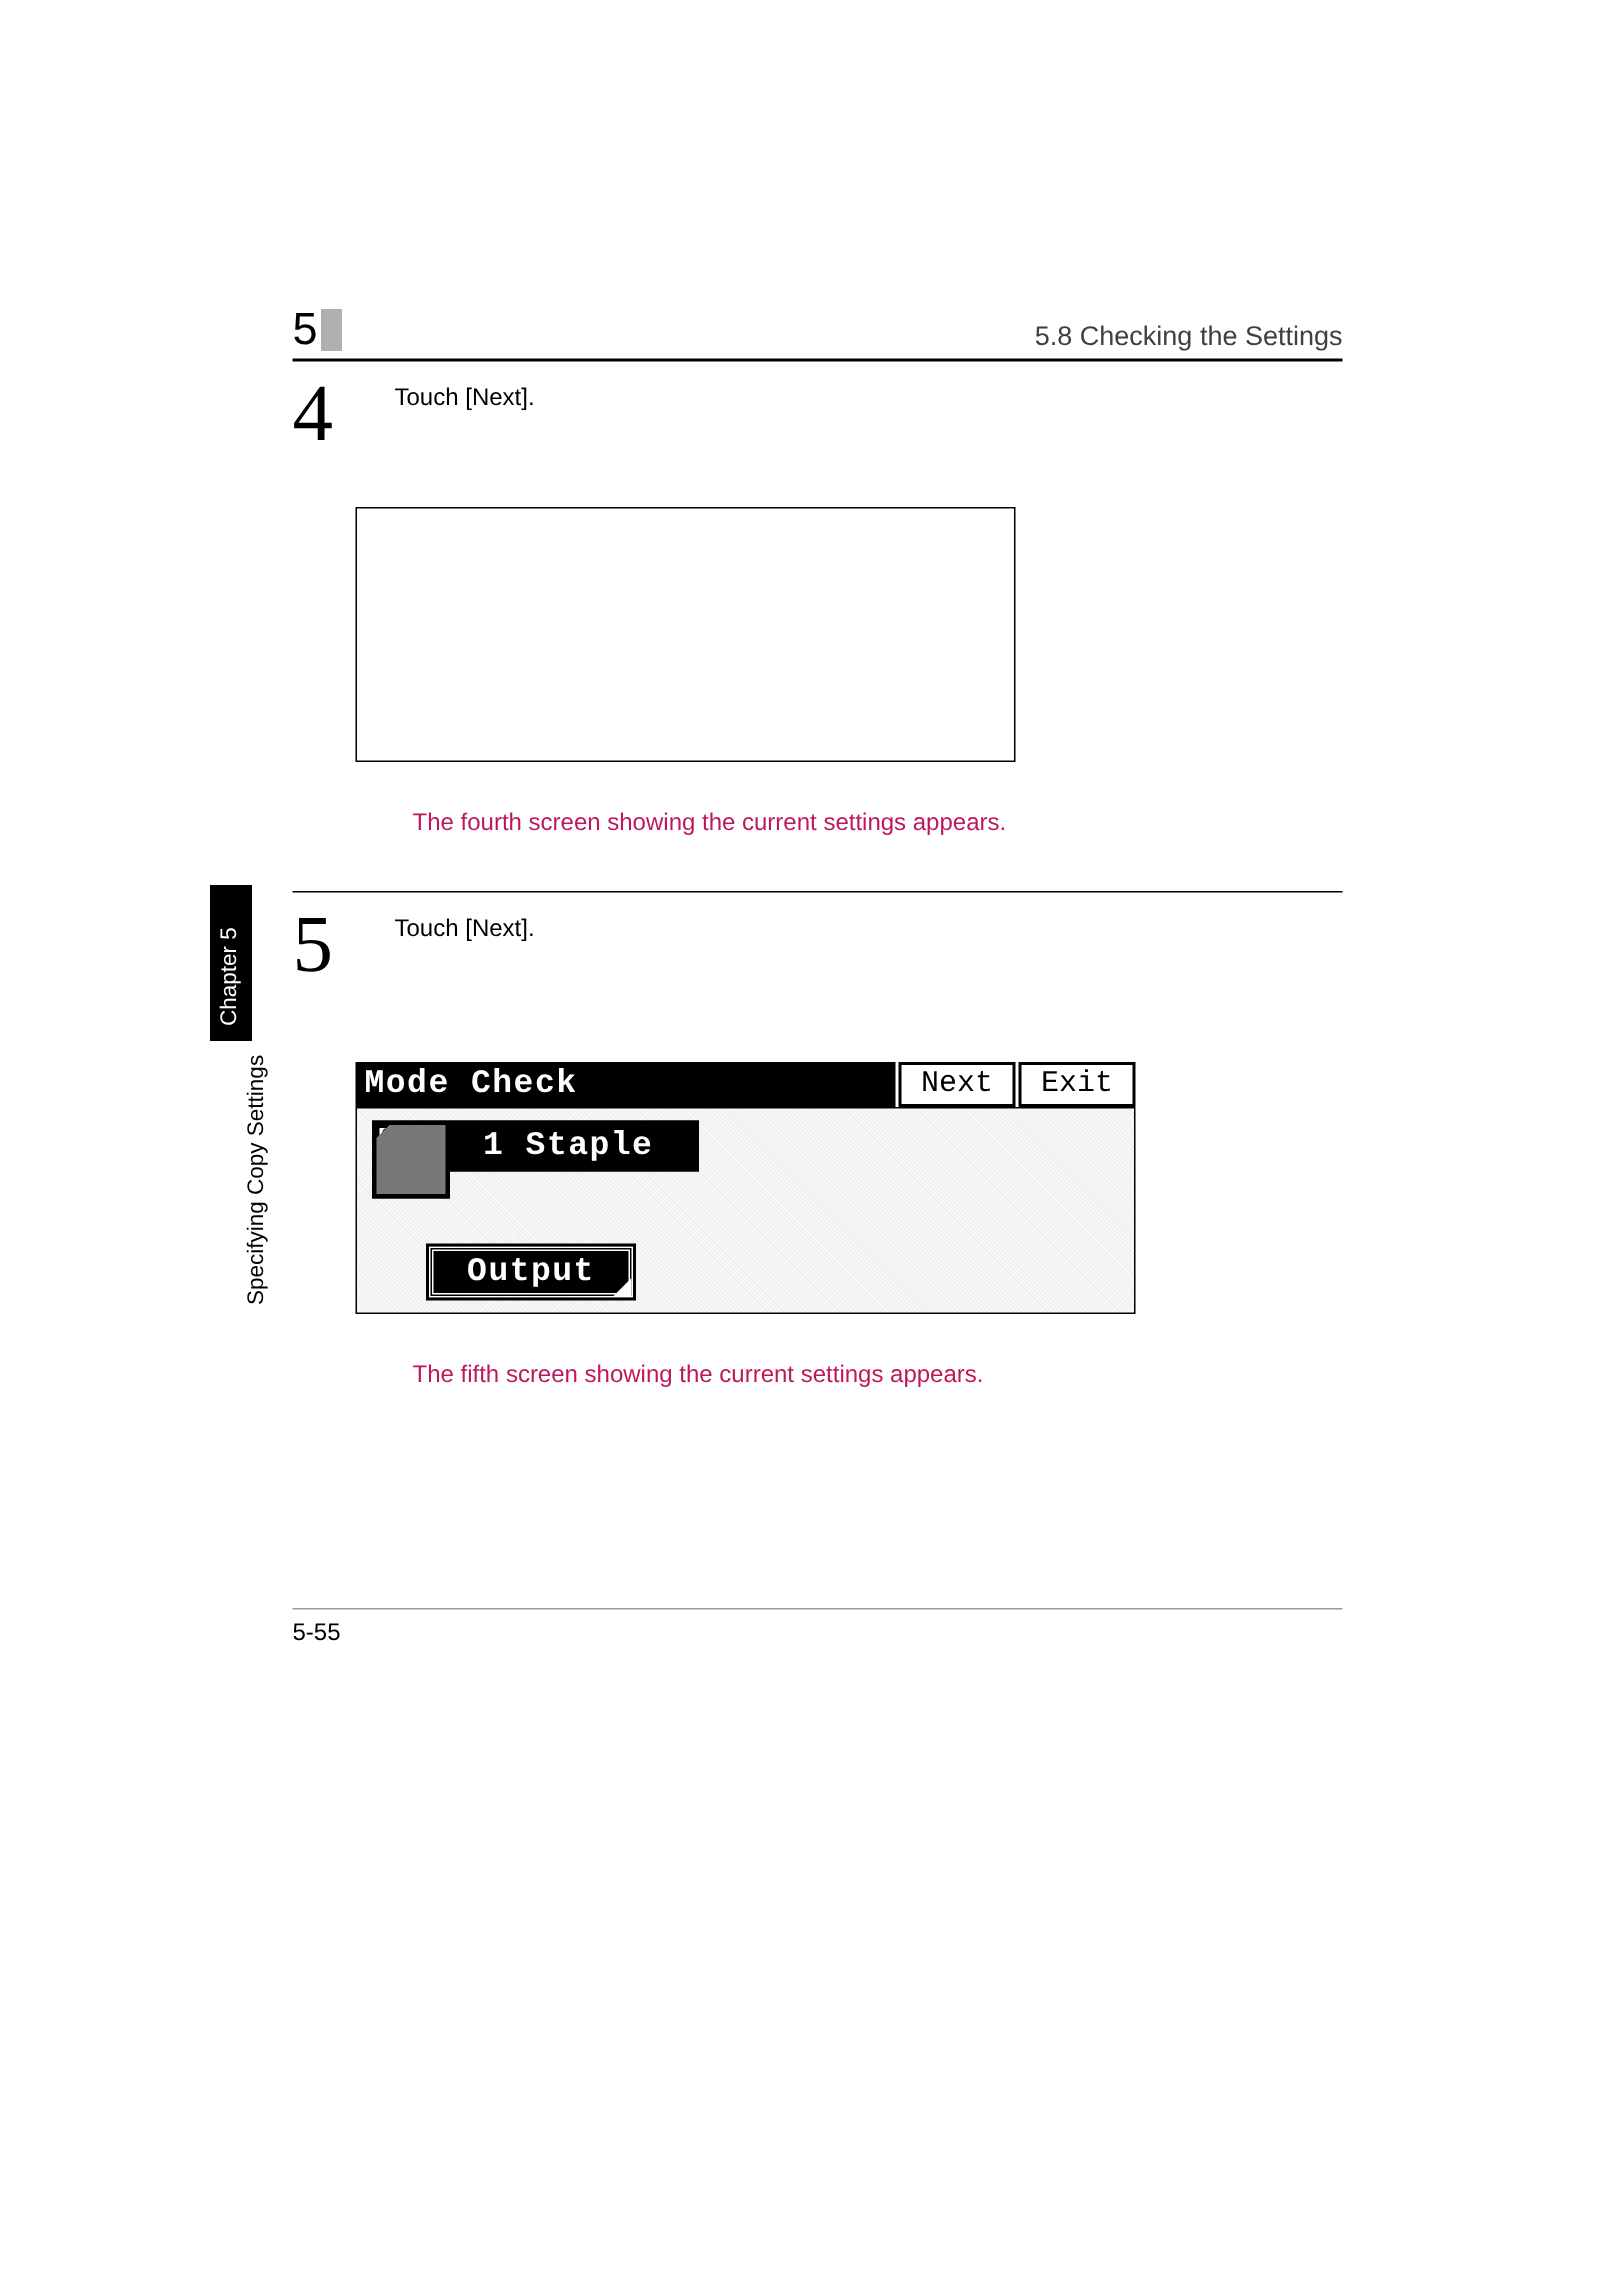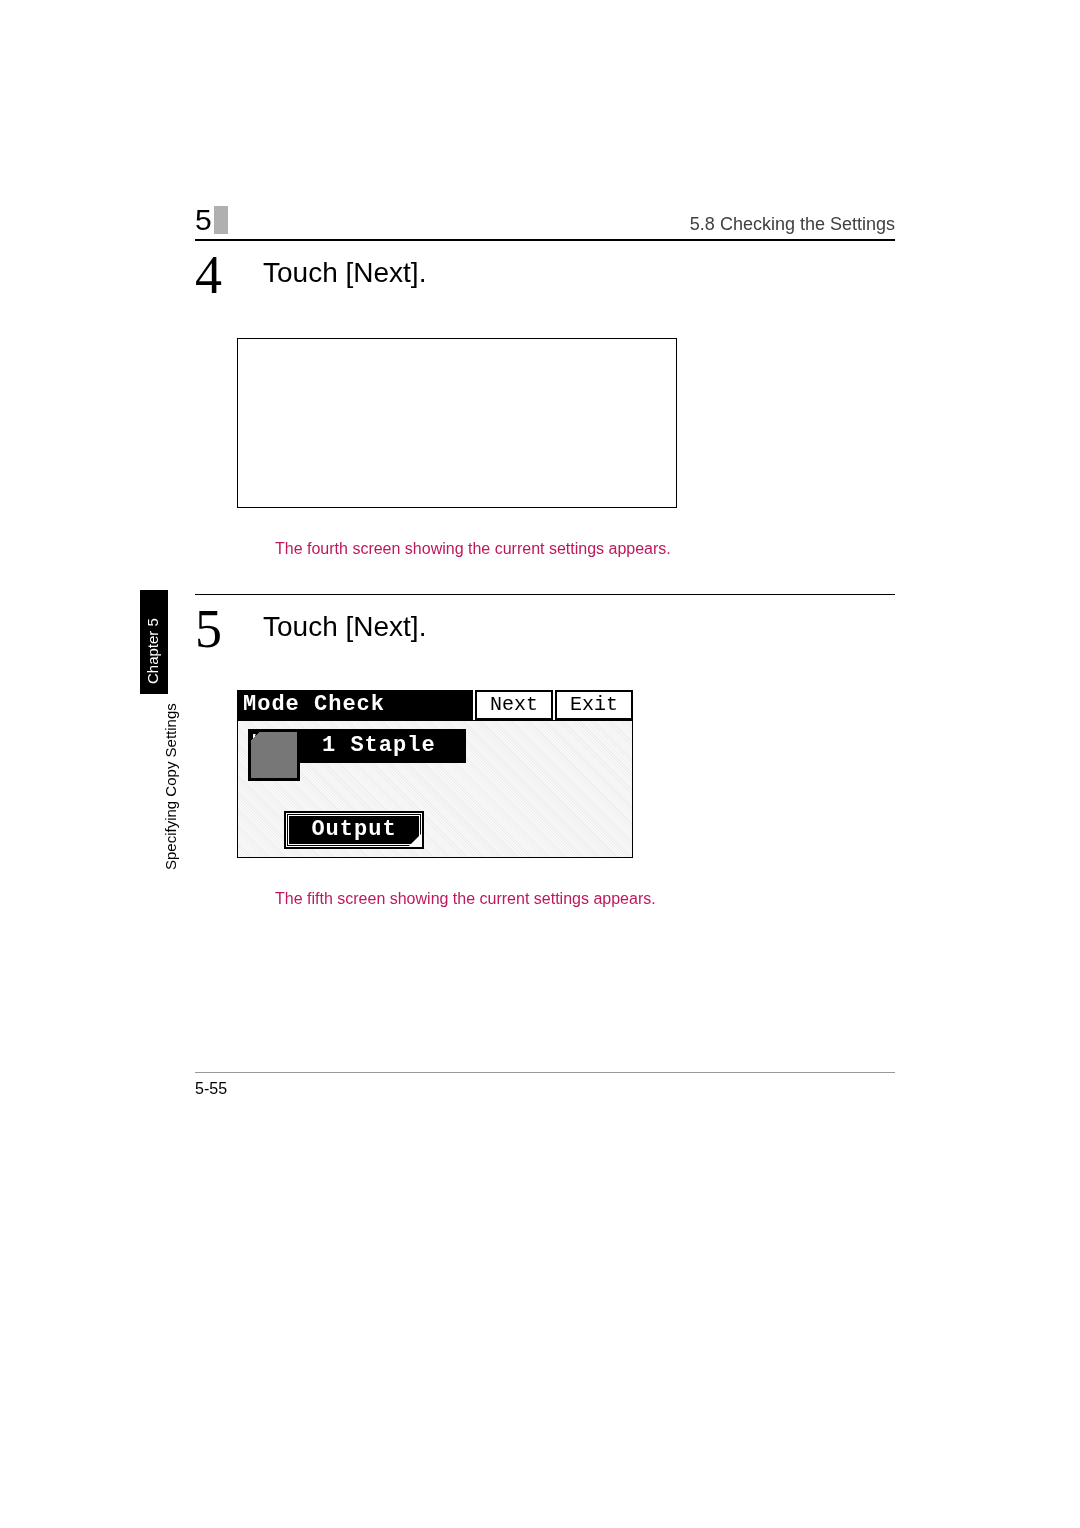--- a/index.html
+++ b/index.html
@@ -61,42 +61,42 @@
     }
     .step-num {
       font-family: Georgia, 'Times New Roman', serif;
       font-size: 54px;
       line-height: 0.9;
       font-weight: normal;
       color: #000;
       min-width: 40px;
     }
     .step-text {
-      font-size: 28px;
+      font-size: 16px;
       color: #000;
       padding-top: 6px;
     }
     .screenshot-placeholder {
       width: 440px;
       height: 170px;
       border: 1.5px solid #000;
       margin: 38px 0 30px 42px;
     }
     .body-para {
       font-size: 16px;
       color: #be185d;
       margin-left: 80px;
       line-height: 1.35;
       max-width: 600px;
     }
 
     
     .lcd-wrap {
-      width: 396px;
-      margin: 36px 0 30px 42px;
+      width: 520px;
+      margin: 54px 0 30px 42px;
     }
     .lcd-titlebar {
       display: flex;
       height: 30px;
     }
     .lcd-title {
       flex: 1;
       background: #000;
       color: #fff;
       font-family: 'Courier New', monospace;

